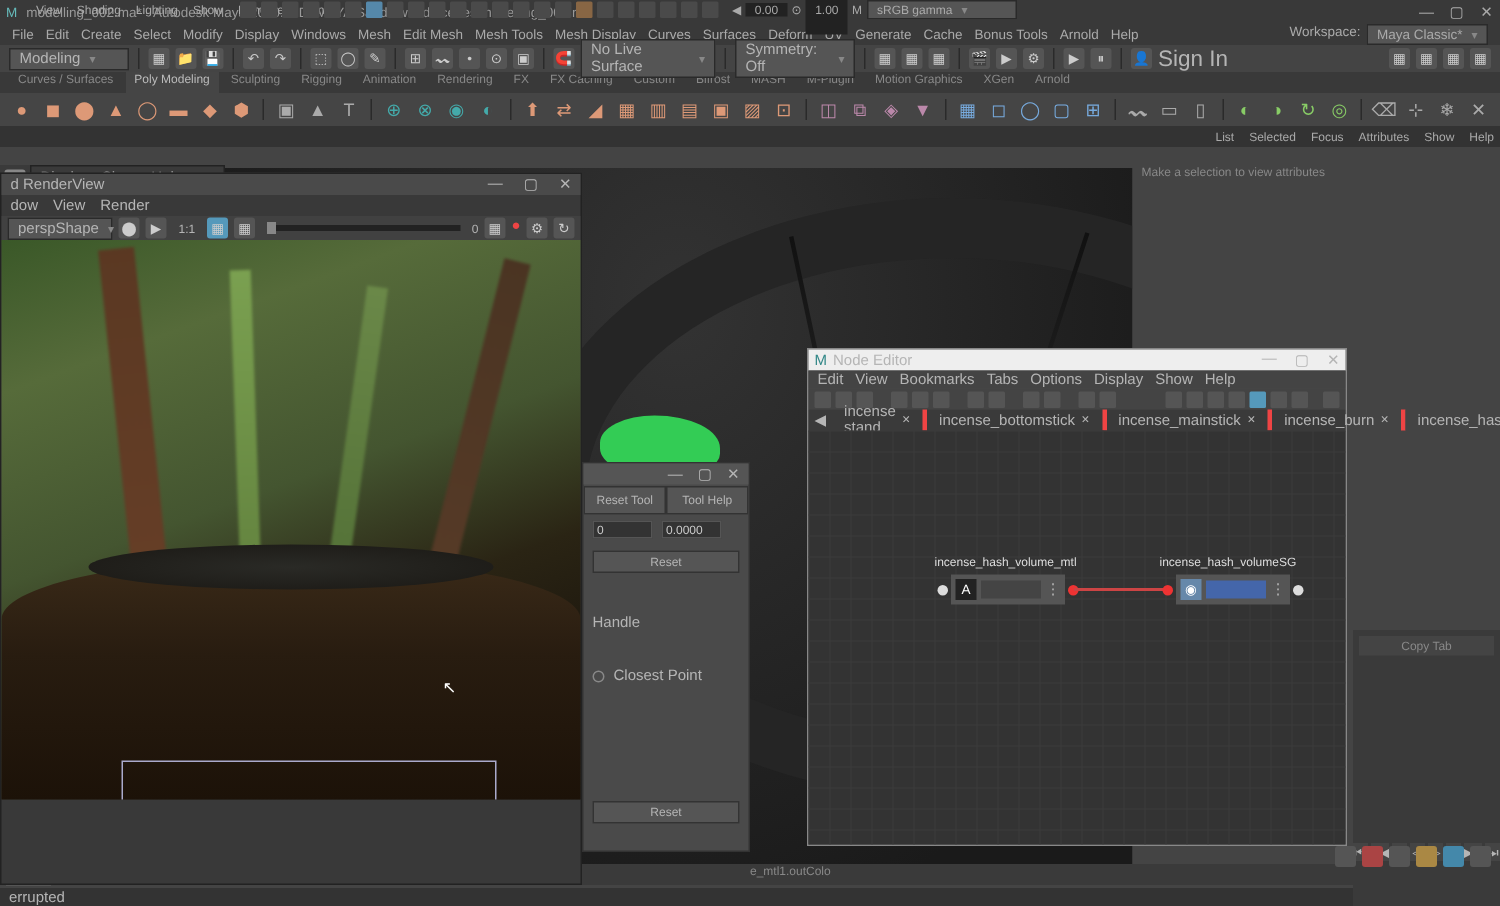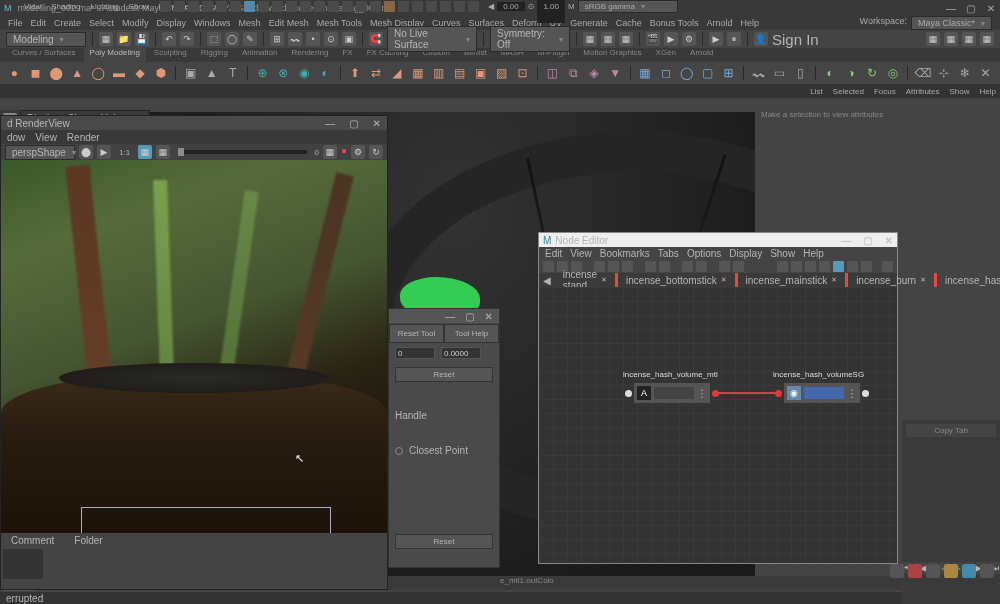--- a/index.html
+++ b/index.html
@@ -386,29 +386,20 @@
   <div class="renderimg">
     <div class="blur-stick stick1"></div>
     <div class="blur-stick stick2"></div>
     <div class="blur-stick stick3"></div>
     <div class="blur-stick stick4"></div>
     <div class="holder"></div>
     <div class="ash"></div>
     <div class="selrect"></div>
     <div style="position:absolute;left:294px;top:292px;font-size:11px;color:#fff">↖</div>
   </div>
-  <div class="rvbottom">
-    <div class="row">
-      <span>Comment</span>
-      <span>Folder</span>
-    </div>
-    <div style="display:flex">
-      <div class="rvthumb"></div>
-    </div>
-  </div>
 </div>
 
 <div class="toolset">
   <div class="tstop">
     <span>—</span>
     <span>▢</span>
     <span>✕</span>
   </div>
   <div class="tsbtns">
     <div class="tsbtn">Reset Tool</div>

